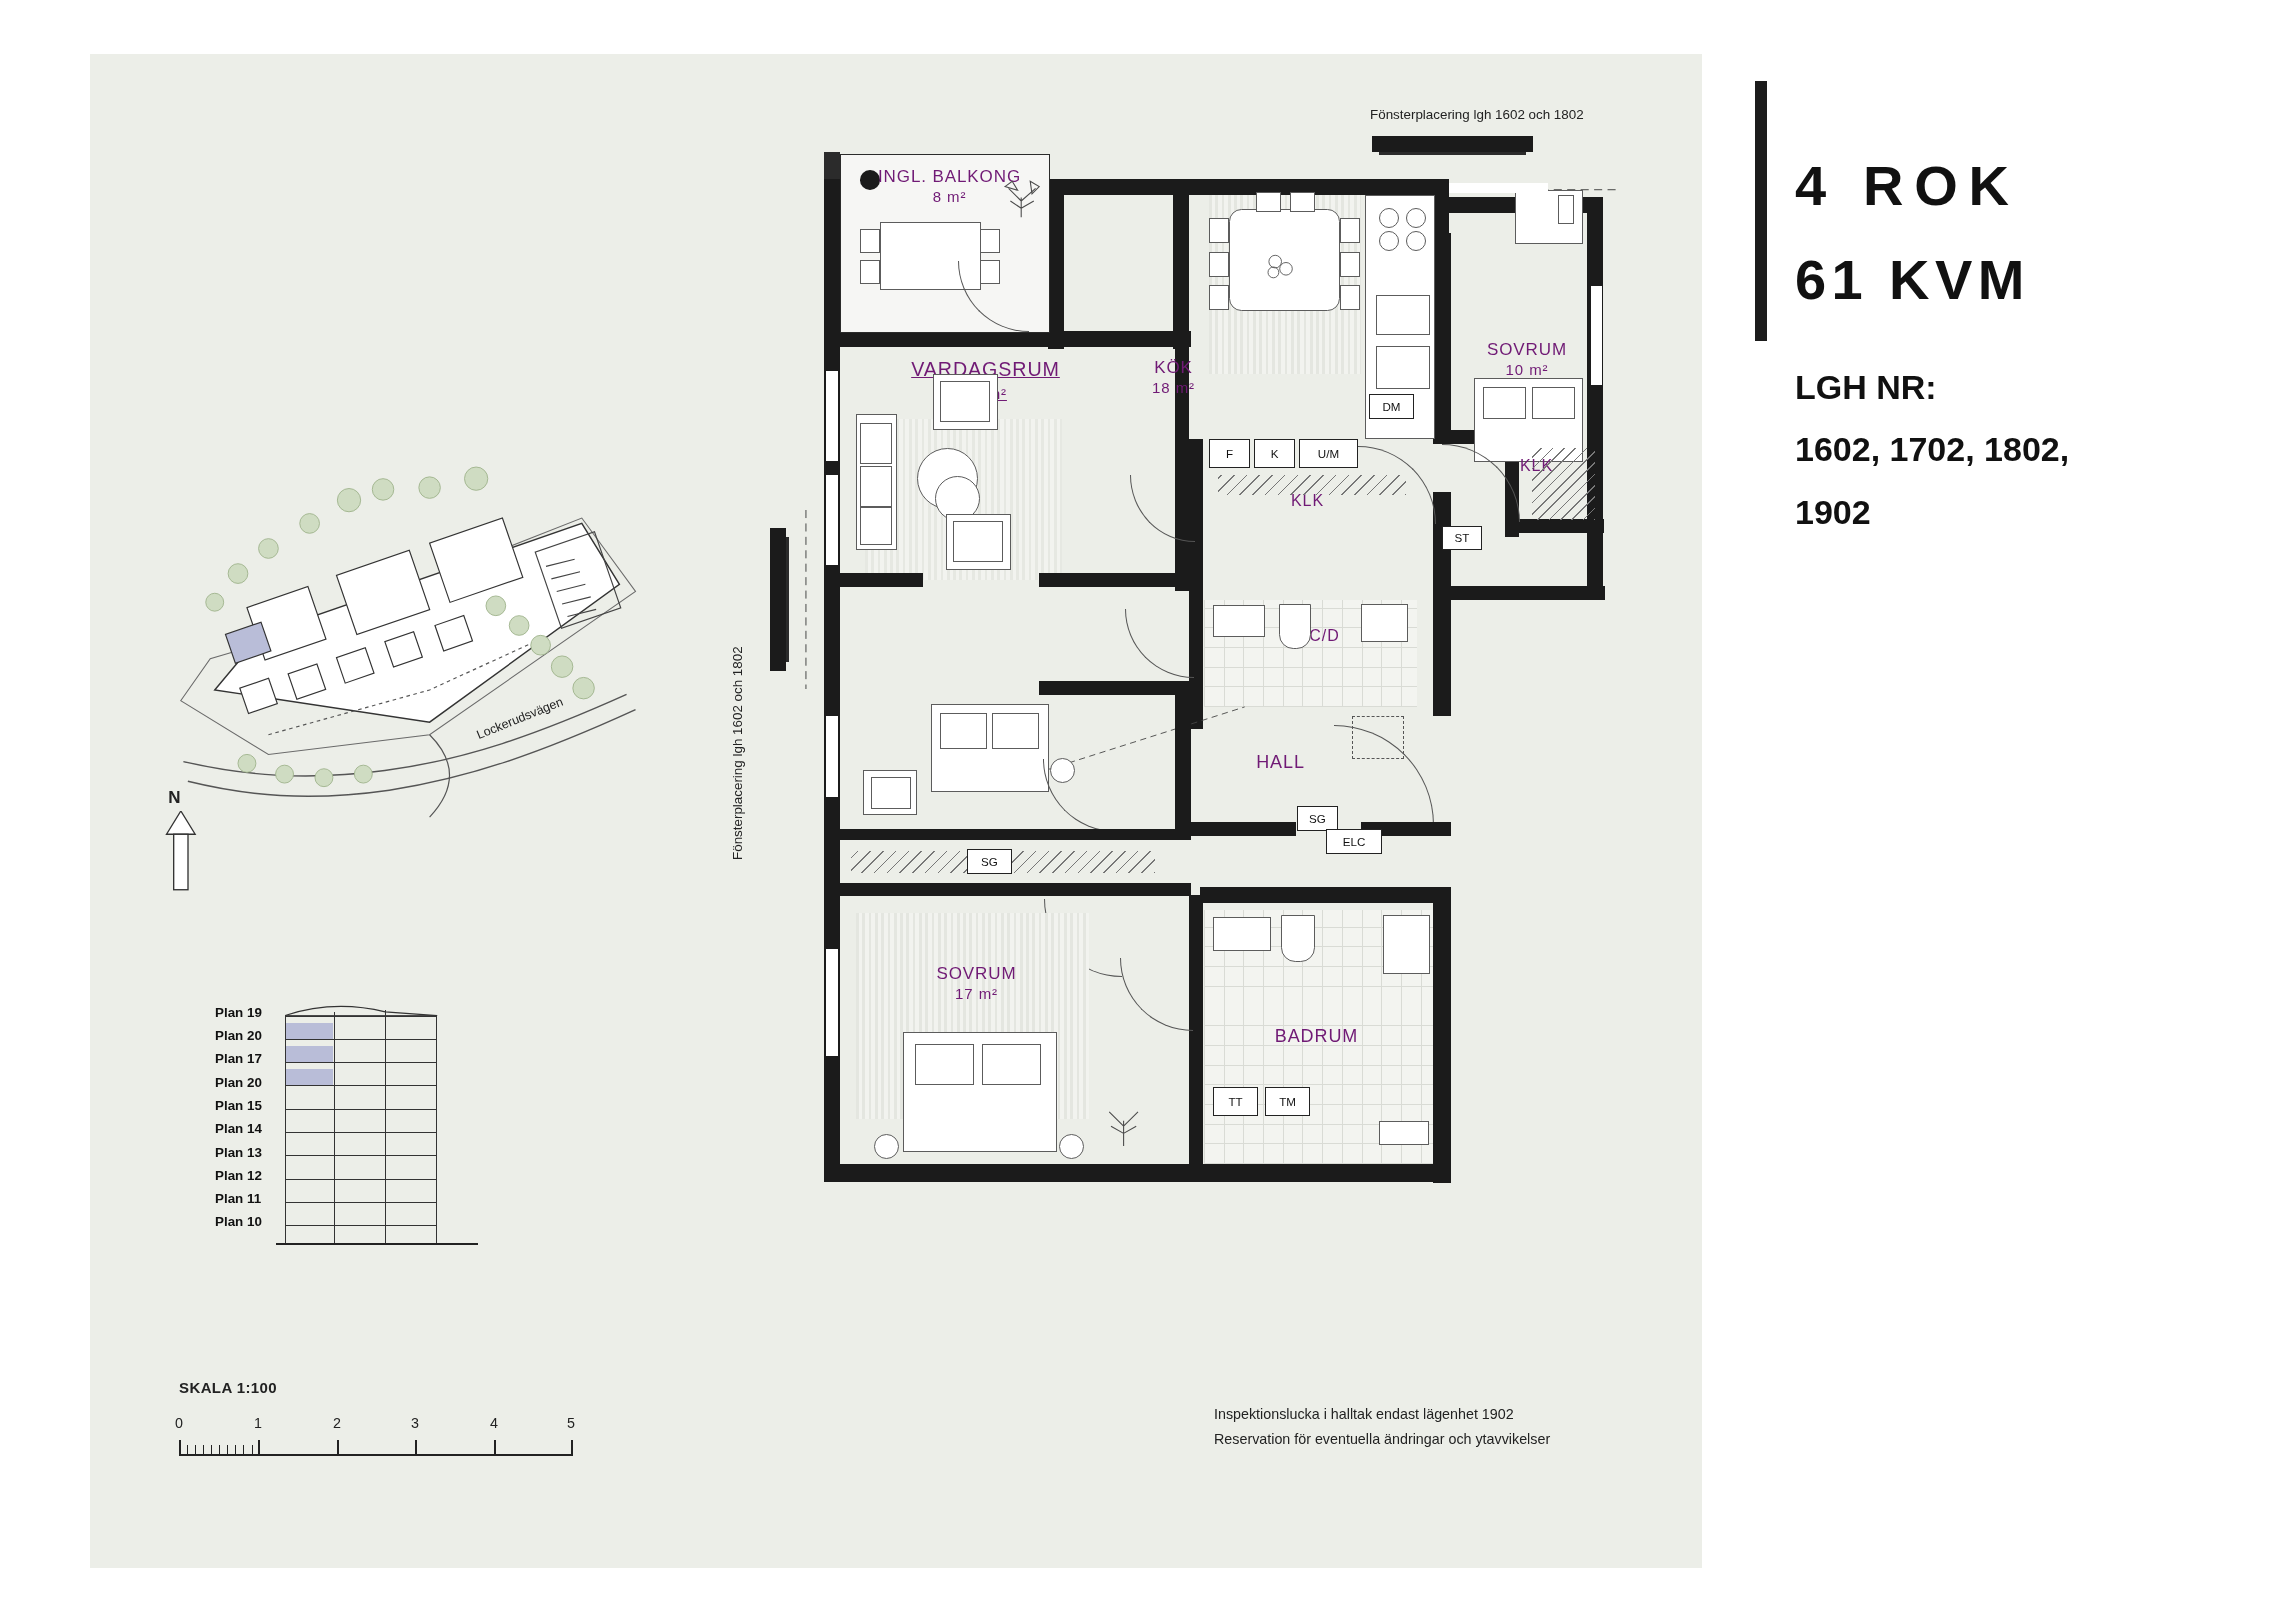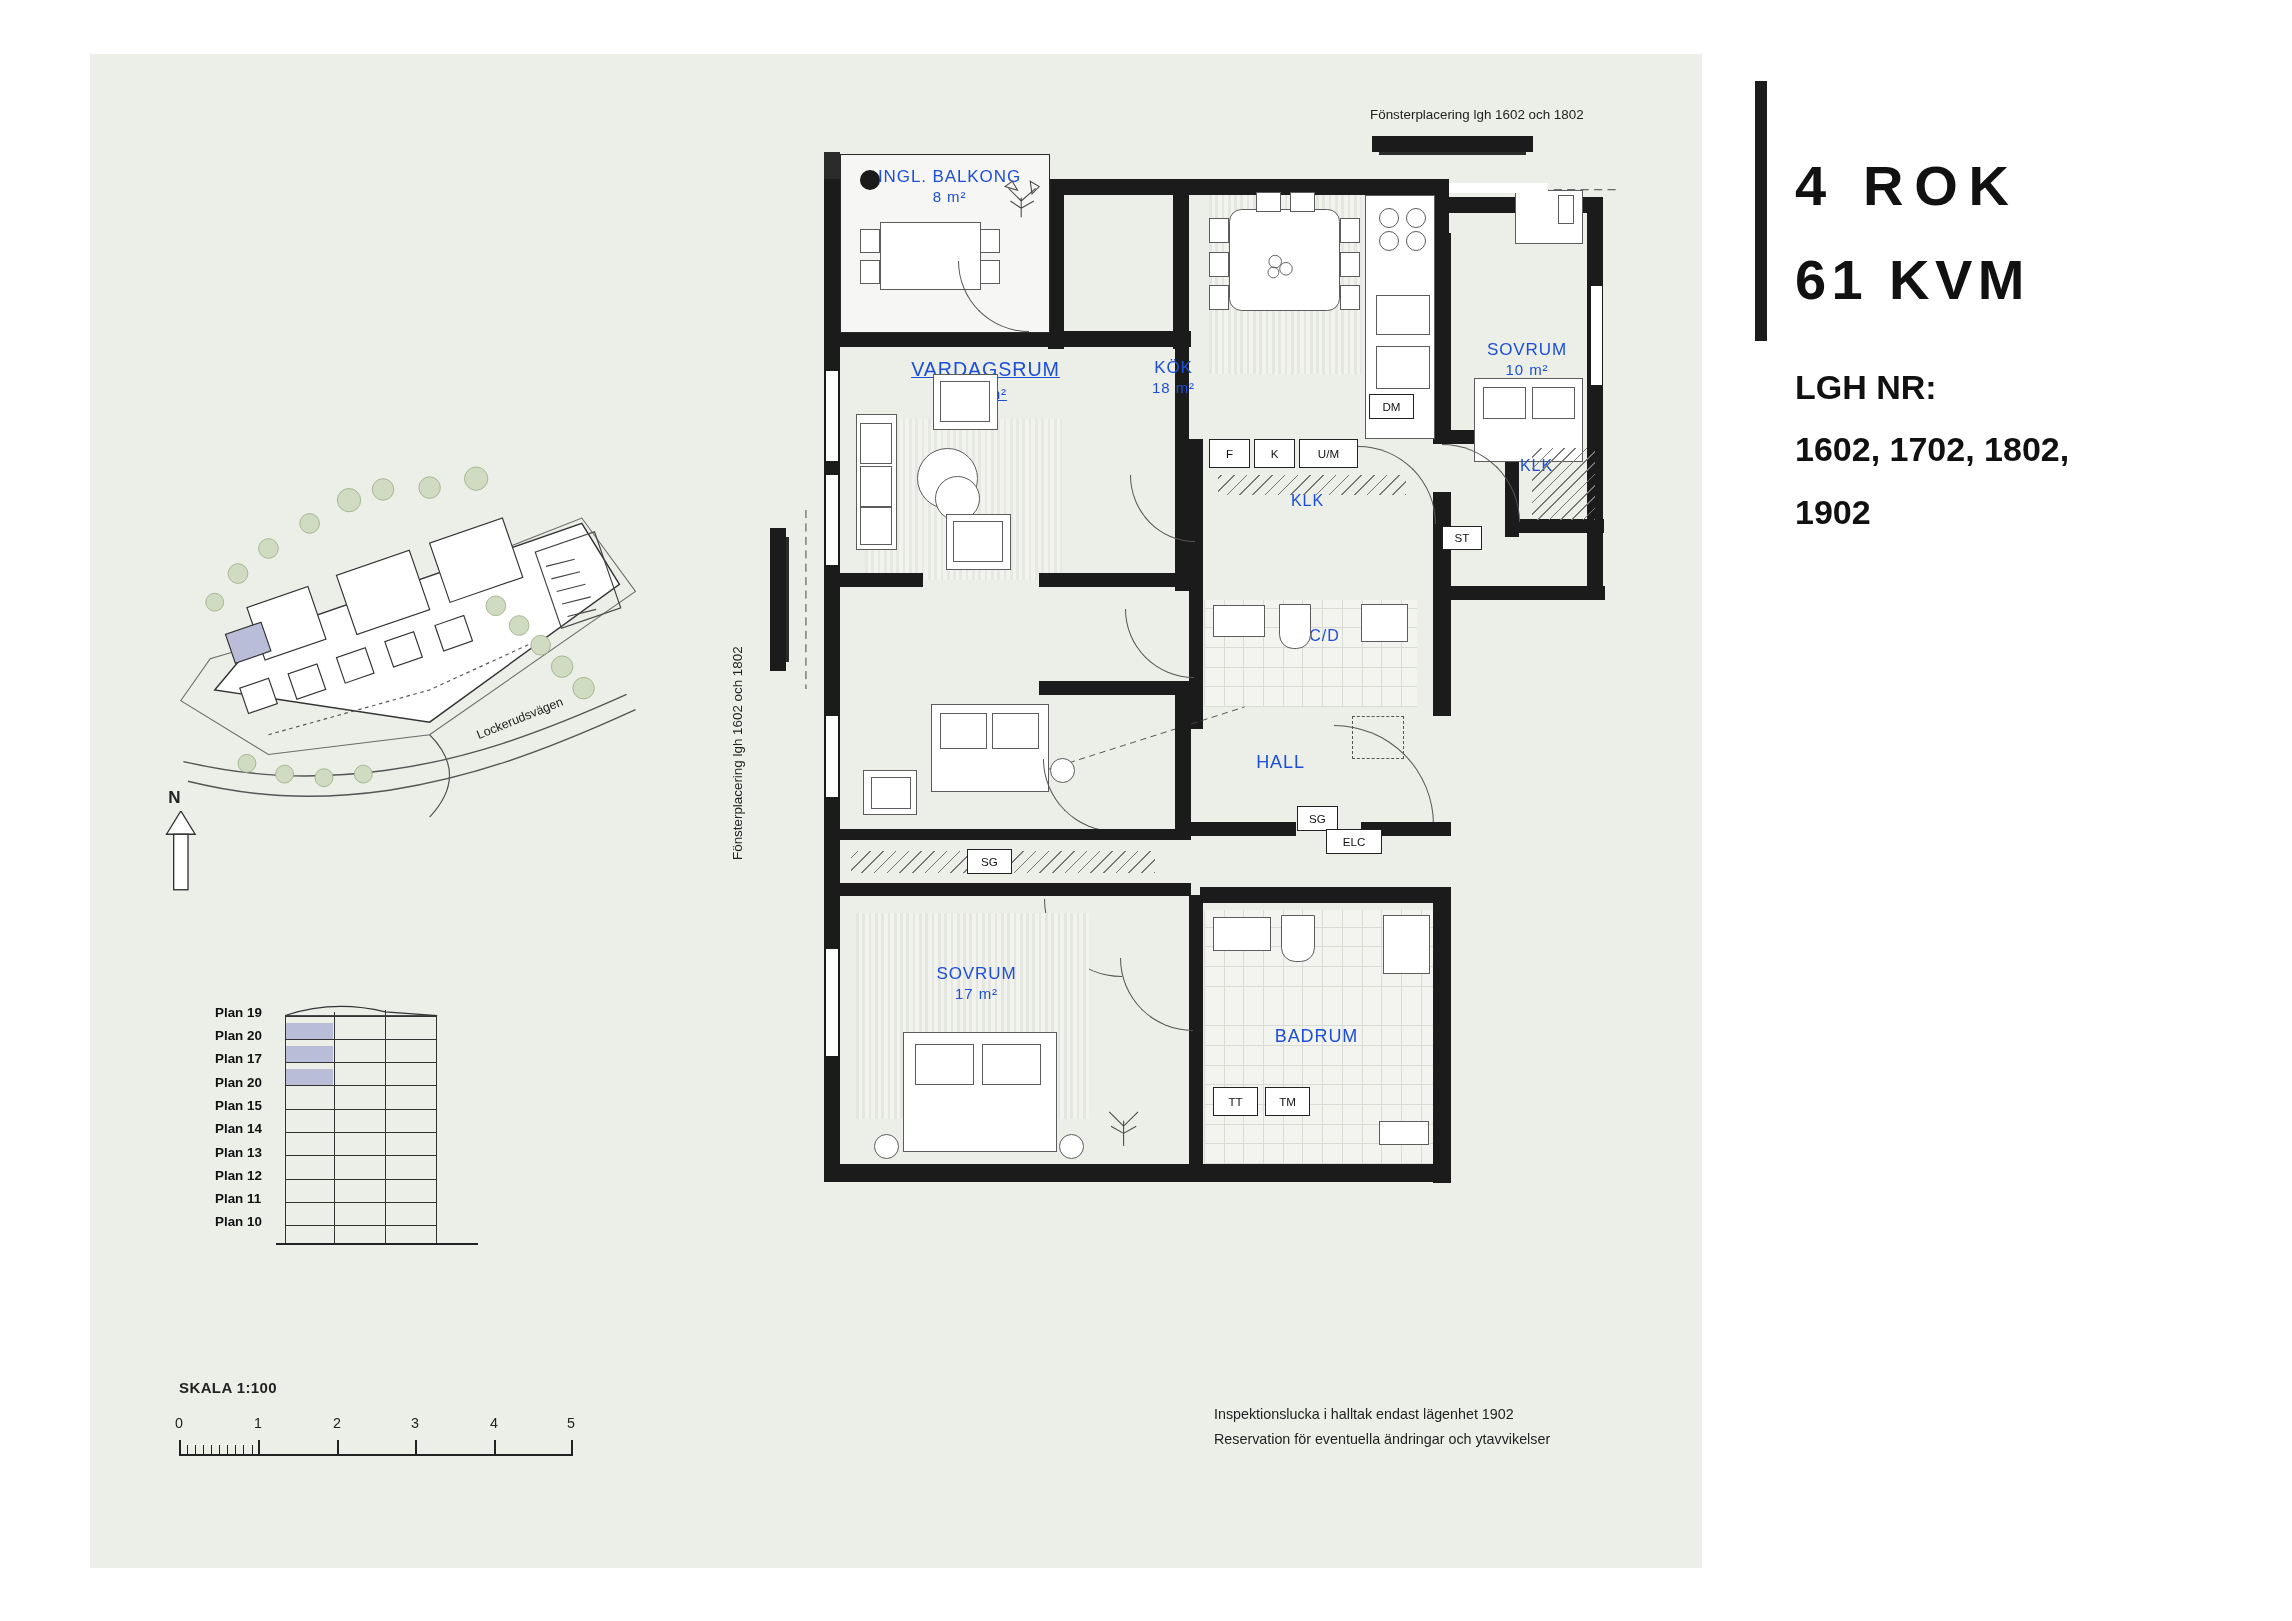--- a/index.html
+++ b/index.html
@@ -45,21 +45,21 @@
 
   
   .site{position:absolute;left:161px;top:466px;width:573px;height:430px;}
   .northWrap{position:absolute;left:161px;top:788px;width:54px;height:107px;}
   .northWrap .n{position:absolute;left:7.2px;top:0;font-size:17px;font-weight:bold;color:#222;}
 
   
   .plan{position:absolute;left:785px;top:179px;width:878px;height:1182px;margin-left:39px;}
   .wall{position:absolute;background:#1b1b1b;}
   .thin{position:absolute;background:#2b2b2b;}
-  .room-lbl{position:absolute;text-align:center;color:#1d4ed8;font-size:17px;letter-spacing:0.9px;}
+  .room-lbl{position:absolute;text-align:center;color:#701a75;font-size:17px;letter-spacing:0.9px;}
   .room-lbl b{display:block;font-weight:normal;}
   .room-sz{font-size:15px;}
   .tinybox{position:absolute;border:1.3px solid #222;background:#fff;font-size:11.6px;color:#111;display:flex;align-items:center;justify-content:center;}
   .furn{position:absolute;border:1.3px solid #5c5c5c;background:#fff;}
   .furnR{position:absolute;border:1.3px solid #5c5c5c;background:#fff;border-radius:50%;}
   .rug{position:absolute;background:#e3e5df;}
   .tilefloor{position:absolute;background:
       repeating-linear-gradient(0deg,#d9dbd5 0 0.9px,transparent 0.9px 19.7px),
       repeating-linear-gradient(90deg,#d9dbd5 0 0.9px,transparent 0.9px 19.7px),#f3f4f0;}
   .door{position:absolute;border:1.3px solid #555;border-radius:0 0 0 100%;background:transparent;}

